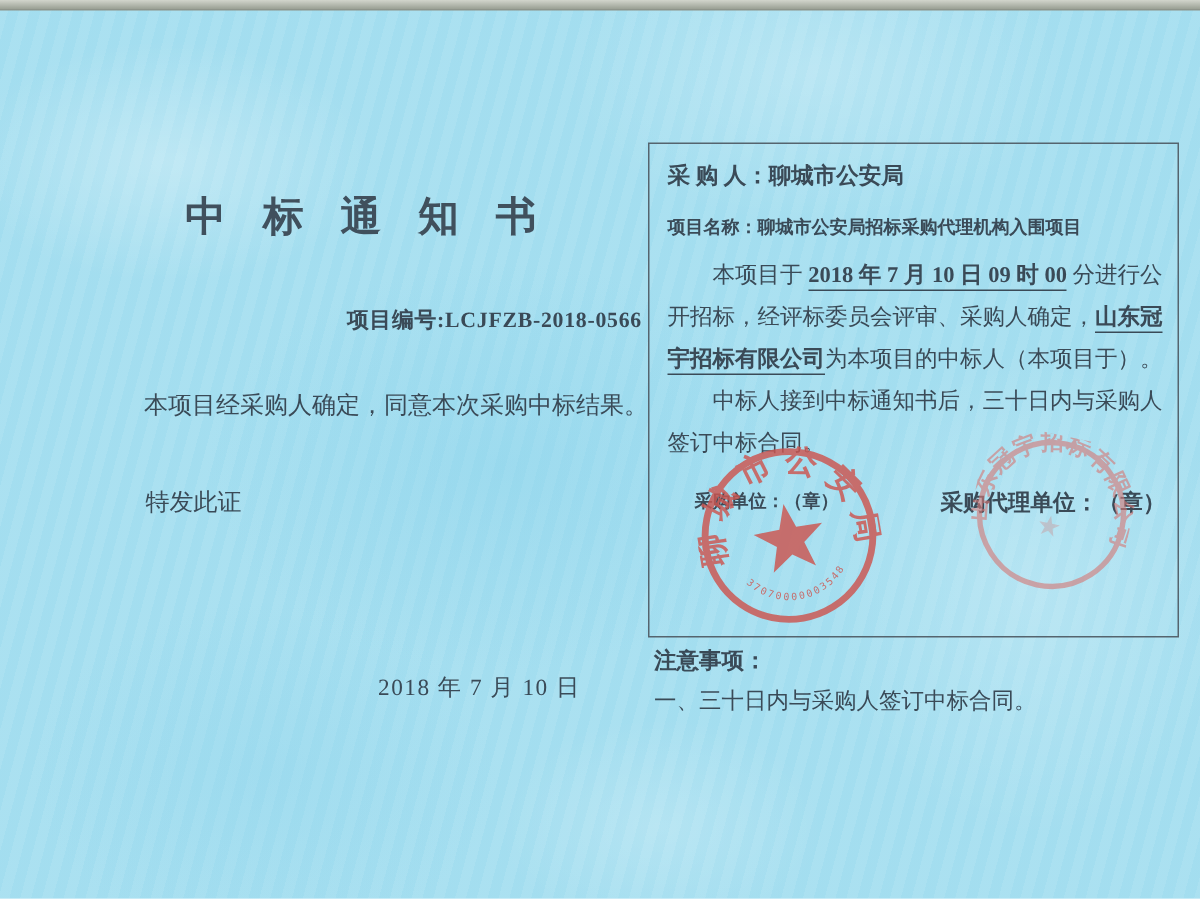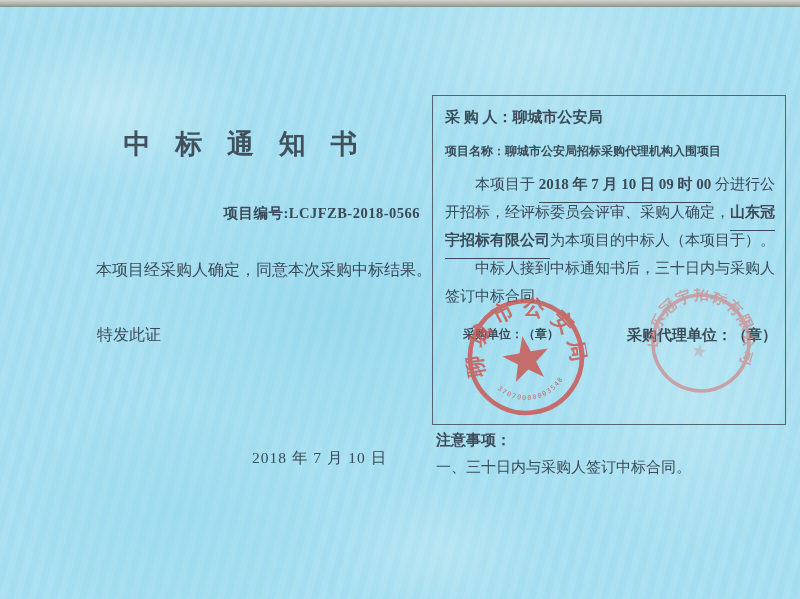--- a/index.html
+++ b/index.html
@@ -14,34 +14,34 @@
       radial-gradient(ellipse 230px 270px at 86% 66%, rgba(255,255,255,.20), transparent 60%),
       radial-gradient(ellipse 260px 190px at 22% 86%, rgba(142,212,236,.32), transparent 60%),
       radial-gradient(ellipse 180px 120px at 55% 92%, rgba(255,255,255,.18), transparent 60%),
       repeating-linear-gradient(105deg, rgba(255,255,255,.05) 0 7px, rgba(120,200,230,.06) 7px 14px);
     color:#3a4a57;}
   .scan-strip{position:absolute;left:0;top:0;width:800px;height:6px;
     background:linear-gradient(#d2d5cc,#9aa094);border-bottom:1px solid #8e948a;}
   .abs{position:absolute;}
   .title{left:60px;top:126px;width:370px;text-align:center;
     font-size:27px;font-weight:700;letter-spacing:9px;color:#40505d;}
-  .proj-no{left:60px;top:204px;width:360px;text-align:right;
+  .proj-no{left:68px;top:204px;width:360px;text-align:right;
     font-size:14.5px;font-weight:700;letter-spacing:.5px;}
   .body-line{left:96px;top:260px;width:340px;font-size:16px;}
   .issue{left:97px;top:325px;font-size:16px;}
   .date-line{left:252px;top:448px;font-size:15.5px;letter-spacing:1px;}
   .panel{left:432px;top:95px;width:354px;height:330px;
     border:1px solid #55646e;box-sizing:border-box;}
   .panel .row1{left:12px;top:12px;font-size:15px;font-weight:600;}
   .panel .row2{left:12px;top:47px;font-size:12px;font-weight:700;}
   .panel p{position:absolute;left:12px;width:330px;margin:0;
     font-size:15px;line-height:28px;text-indent:2em;text-align:justify;}
   .panel .para1{top:74px;}
   .panel .para2{top:158px;}
-  .u-bold{font-weight:700;border-bottom:1px solid #3a4a57;padding-bottom:10px;}
+  .u-bold{font-weight:700;border-bottom:1px solid #3a4a57;padding-bottom:1px;}
   .sig-left{left:30px;top:230px;font-size:12px;font-weight:600;}
   .sig-right{right:8px;top:230px;font-size:15px;font-weight:600;}
   .stamp{pointer-events:none;}
   .stamp-left{left:465px;top:296px;width:122px;height:122px;
     transform:rotate(-10deg);opacity:.82;}
   .stamp-right{left:648px;top:290px;width:106px;height:106px;
     transform:rotate(12deg);opacity:.62;}
   .notes-h{left:436px;top:431px;font-size:15px;font-weight:700;}
   .note1{left:436px;top:458px;font-size:15px;}
   .note2{left:436px;top:485px;font-size:15px;}

